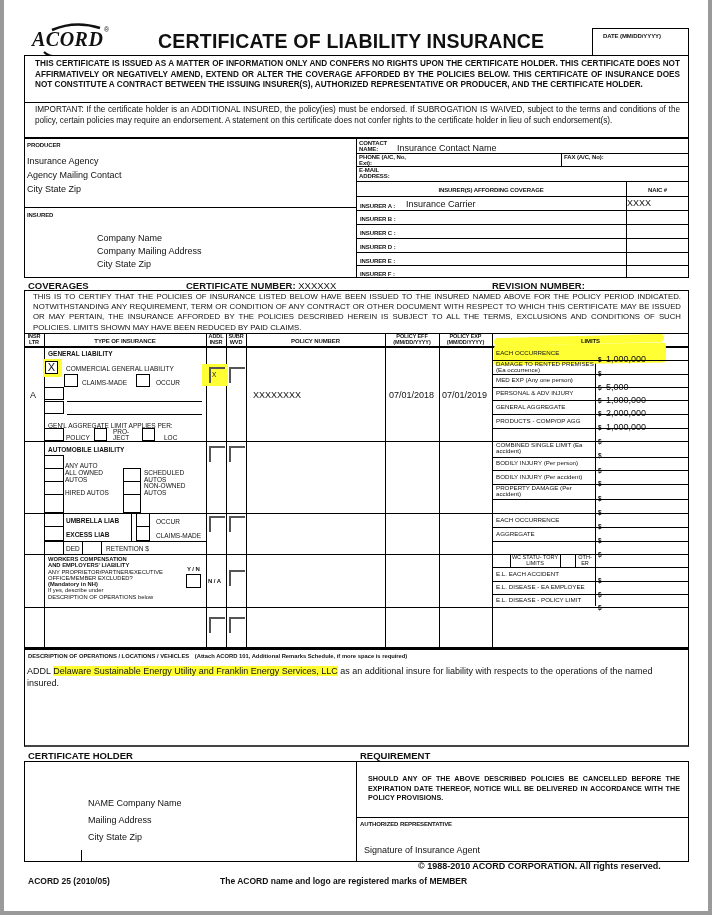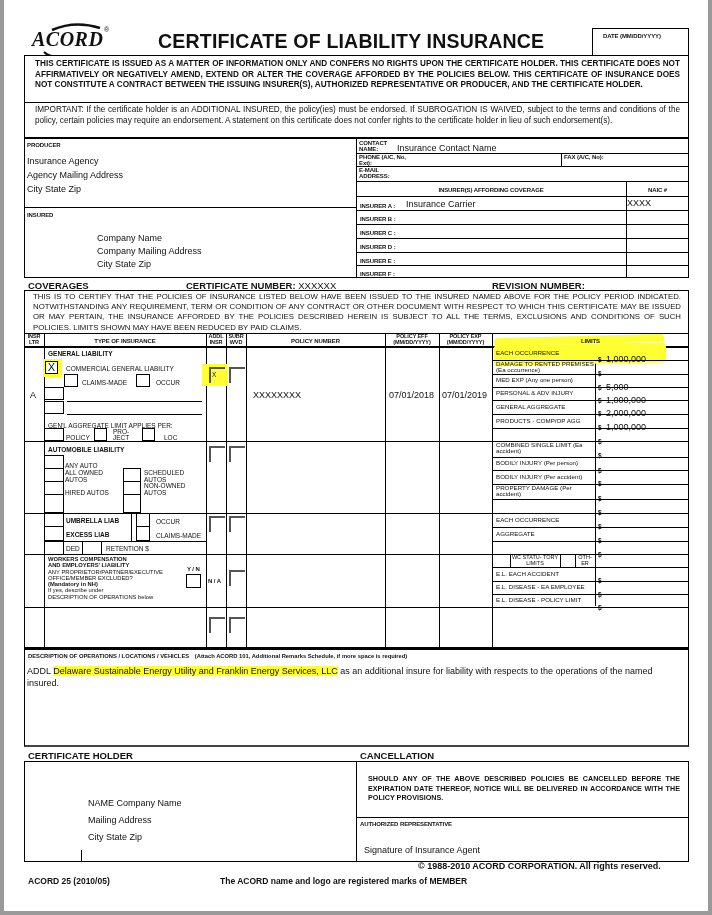--- a/index.html
+++ b/index.html
@@ -46,21 +46,21 @@
   <div class="para abs" style="left:10px; top:2px; width:645px; font-size:8.2px; line-height:10.5px; font-weight:normal;">IMPORTANT: If the certificate holder is an ADDITIONAL INSURED, the policy(ies) must be endorsed. If SUBROGATION IS WAIVED, subject to the terms and conditions of the policy, certain policies may require an endorsement. A statement on this certificate does not confer rights to the certificate holder in lieu of such endorsement(s).</div>
 </div>
 
 <div class="box" style="left:24px; top:138px; width:665px; height:140px;"></div>
 <div class="vl" style="left:356px; top:138px; height:140px;"></div>
 <div class="hl" style="left:24px; top:207px; width:332px;"></div>
 
 <span class="tiny abs" style="left:27px; top:142px;">PRODUCER</span>
 <div class="abs val" style="left:27px; top:154px; line-height:14px;">
   <div>Insurance Agency</div>
-  <div>Agency Mailing Address</div>
+  <div>Agency Mailing Contact</div>
   <div>City State Zip</div>
 </div>
 
 <span class="tiny abs" style="left:27px; top:212px;">INSURED</span>
 <div class="abs val" style="left:97px; top:232px; line-height:13px;">
   <div>Company Name</div>
   <div>Company Mailing Address</div>
   <div>City State Zip</div>
 </div>
 
@@ -305,21 +305,21 @@
 <div class="abs" style="left:28px; top:653px; font-size:5.8px; font-weight:bold;">
   <span>DESCRIPTION OF OPERATIONS / LOCATIONS / VEHICLES</span>
   <span style="margin-left:4px;">(Attach ACORD 101, Additional Remarks Schedule, if more space is required)</span>
 </div>
 <div class="abs" style="left:54px; top:652px; width:180px; height:8px; background:#ffff33; z-index:-1;"></div>
 <div class="abs val" style="left:27px; top:665px; width:650px; line-height:12px;">
   <span>ADDL </span><span class="hilite">Delaware Sustainable Energy Utility and Franklin Energy Services, LLC</span><span> as an additional insure for liability with respects to the operations of the named insured.</span>
 </div>
 
 <div class="abs" style="left:28px; top:750px; font-size:9.5px; font-weight:bold;">CERTIFICATE HOLDER</div>
-<div class="abs" style="left:360px; top:750px; font-size:9.5px; font-weight:bold;">CANCELLATION</div>
+<div class="abs" style="left:360px; top:750px; font-size:9.5px; font-weight:bold;">REQUIREMENT</div>
 <div class="box" style="left:24px; top:761px; width:665px; height:101px;"></div>
 <div class="vl" style="left:356px; top:761px; height:101px;"></div>
 <div class="hl" style="left:356px; top:817px; width:333px;"></div>
 <div class="abs val" style="left:88px; top:795px; line-height:17px;">
   <div>NAME Company Name</div>
   <div>Mailing Address</div>
   <div>City State Zip</div>
 </div>
 <div class="vl" style="left:81px; top:850px; height:12px;"></div>
 <div class="para abs" style="left:368px; top:774px; width:312px; font-size:7.2px; line-height:9.5px;">SHOULD ANY OF THE ABOVE DESCRIBED POLICIES BE CANCELLED BEFORE THE EXPIRATION DATE THEREOF, NOTICE WILL BE DELIVERED IN ACCORDANCE WITH THE POLICY PROVISIONS.</div>

